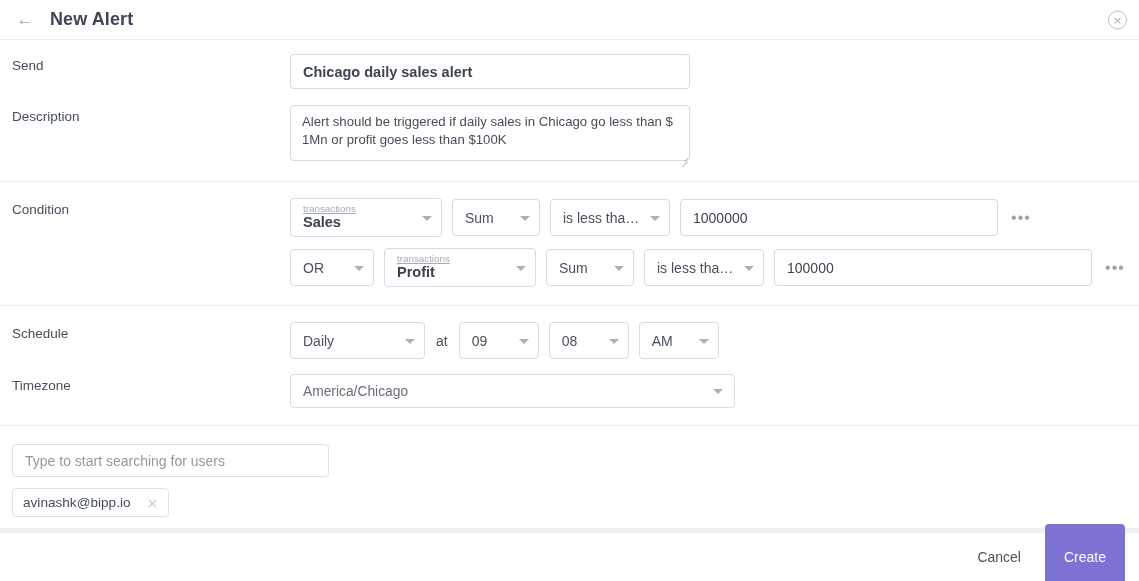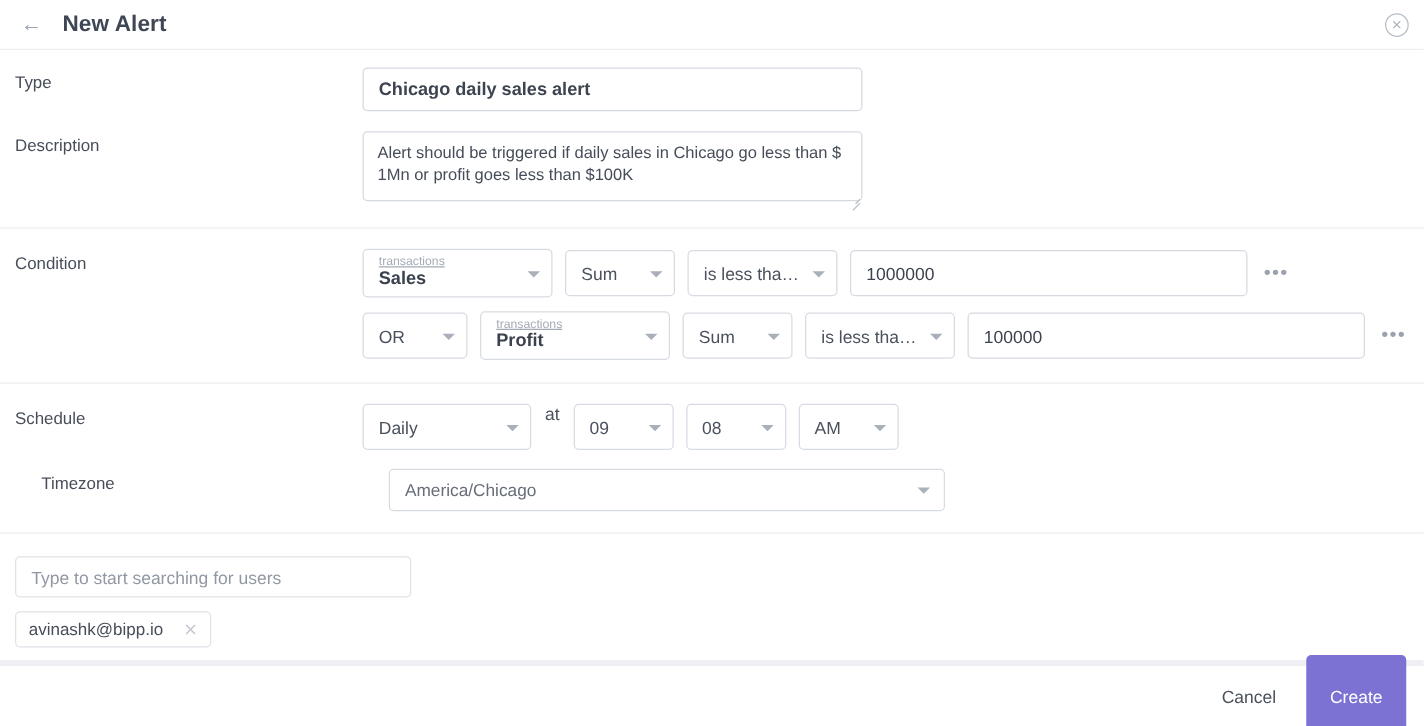--- a/index.html
+++ b/index.html
@@ -186,21 +186,21 @@
     color: #9ba2ad;
     font-size: 16px;
     letter-spacing: 1px;
     line-height: 1;
     cursor: pointer;
     user-select: none;
     flex: 0 0 26px;
   }
 
   
-  .sched-row { display: flex; align-items: flex-start; gap: 10px; }
+  .sched-row { display: flex; align-items: center; gap: 10px; }
   .sched-at {
     font-size: 14px;
     color: #4a515d;
     padding: 0 1px;
   }
   .w-freq { width: 135px; }
   .w-hh   { width: 80px; }
   .w-mm   { width: 80px; }
   .w-ampm { width: 80px; }
 
@@ -280,38 +280,38 @@
     padding: 25px 19px;
     cursor: pointer;
   }
 
   
   .sec-basic   { padding-top: 14px; padding-bottom: 16px; }
   .sec-cond    { padding-top: 16px; padding-bottom: 18px; }
   .sec-sched   { padding-top: 16px; padding-bottom: 17px; }
   .sec-send    { padding-top: 18px; padding-bottom: 14px; }
   .gap-desc    { margin-top: 16px; }
-  .gap-tz      { margin-top: 15px; margin-left: 21px; }
+  .gap-tz      { margin-top: 15px; }
 </style>
 </head>
 <body>
 
 <div class="page">
 
   <div class="header">
     <div class="back-arrow">←</div>
     <div class="page-title">New Alert</div>
     <div class="close-btn">×</div>
   </div>
 
   <div class="body">
 
     <div class="section sec-basic">
       <div class="row">
-        <div class="label">Type</div>
+        <div class="label">Send</div>
         <div class="field">
           <input id="name-input" class="text-input" type="text" value="Chicago daily sales alert" style="">
         </div>
       </div>
 
       <div class="row gap-desc">
         <div class="label">Description</div>
         <div class="field">
           <div class="textarea-wrap">
             <textarea id="desc-input" class="text-input" style="">Alert should be triggered if daily sales in Chicago go less than $ 1Mn or profit goes less than $100K</textarea>

